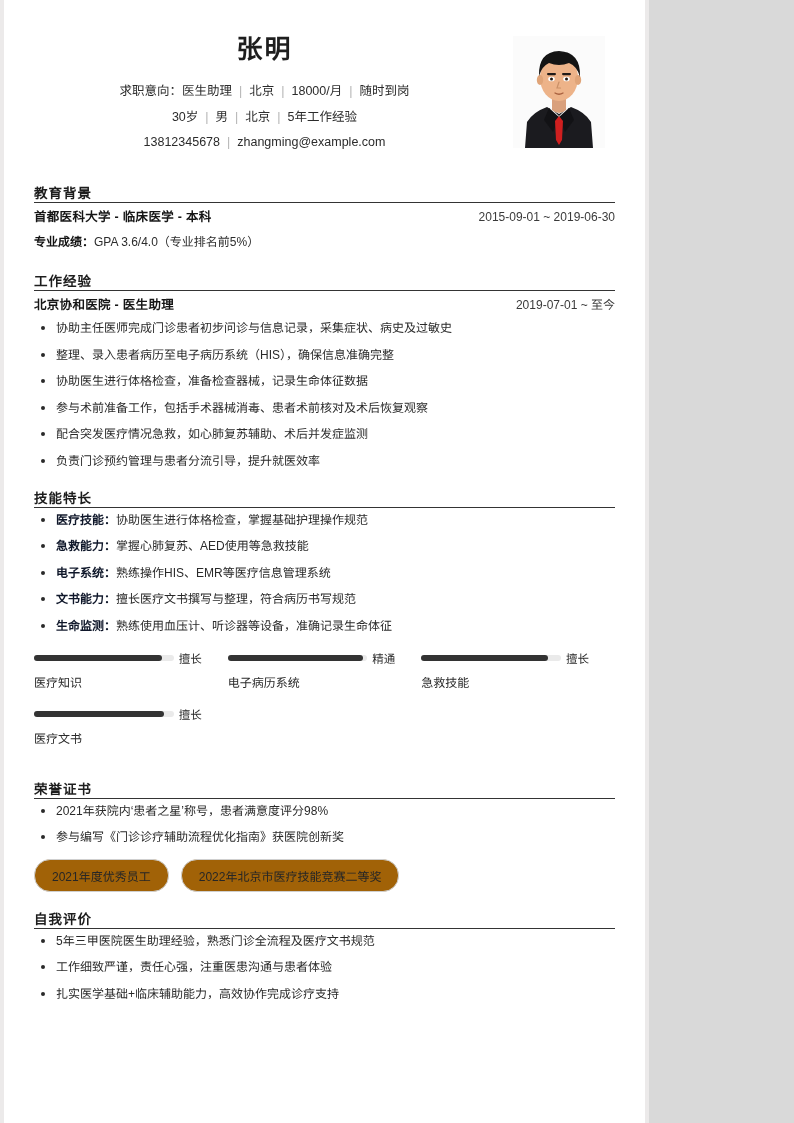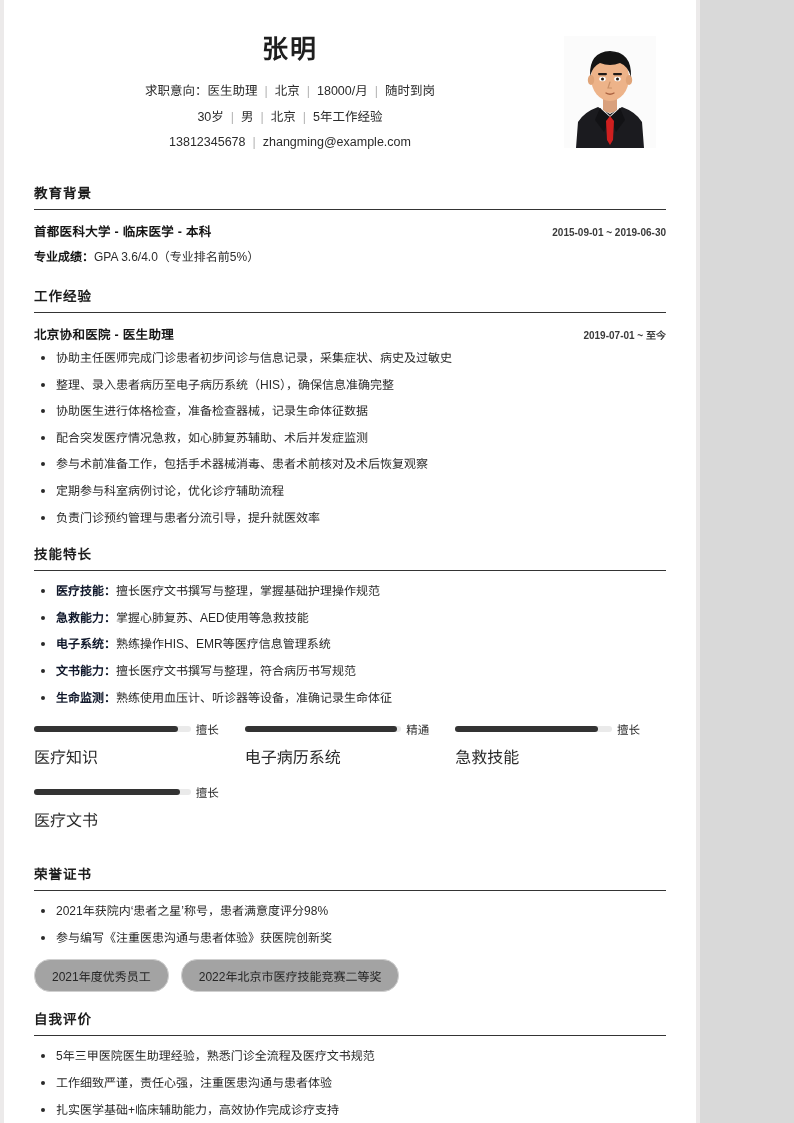--- a/index.html
+++ b/index.html
@@ -7,21 +7,21 @@
 
   html, body {
     width: 794px;
     height: 1123px;
     background: #d9d9d9;
     font-family: "Liberation Sans", "DejaVu Sans", sans-serif;
   }
 
   .page {
     position: relative;
-    width: 700px;
+    width: 649px;
     height: 1123px;
     background: #ffffff;
     border-left: 4px solid #eceaea;
     border-right: 4px solid #eceaea;
     padding: 0;
     overflow: hidden;
   }
 
   .inner {
     padding: 18px 30px 0 30px;
@@ -71,42 +71,40 @@
   }
   .avatar svg { display: block; width: 100%; height: 100%; }
 
   
   .section { margin-top: 16px; }
   .section-title {
     font-size: 13.5px;
     font-weight: bold;
     color: #1d1d1d;
     letter-spacing: 1px;
-    padding-bottom: 7px;
     border-bottom: 1.6px solid #343434;
-    margin-bottom: 11px;
+    margin-bottom: 3px;
   }
 
   .entry-head {
     display: flex;
     justify-content: space-between;
     align-items: baseline;
     margin-bottom: 6px;
   }
   .entry-title {
     font-size: 12.5px;
     font-weight: bold;
     color: #151515;
     letter-spacing: 0.3px;
   }
   .entry-date {
-    font-size: 10px;
+    font-size: 12px;
     color: #3a3a3a;
     white-space: nowrap;
-    font-weight: bold;
   }
 
   .kv {
     font-size: 12px;
     color: #2c2c2c;
     line-height: 1.92;
   }
   .kv b { font-weight: bold; color: #121212; }
 
   
@@ -165,39 +163,39 @@
     height: 100%;
     border-radius: 3px;
     background: #333333;
   }
   .bar-level {
     font-size: 11.5px;
     color: #2c2c2c;
     white-space: nowrap;
   }
   .bar-name {
-    font-size: 16px;
+    font-size: 12px;
     color: #2a2a2a;
     margin-top: 7px;
   }
 
   
   .tags {
     display: flex;
     flex-wrap: wrap;
     gap: 12px;
     margin-top: 12px;
   }
   .tag {
     font-size: 12px;
     color: #262626;
     border: 1px solid #cfcfcf;
     border-radius: 16px;
     padding: 7px 17px;
-    background: #a3a3a3;
+    background: #a16207;
     white-space: nowrap;
   }
 </style>
 </head>
 <body>
 
 <div class="page">
   <div class="inner">
 
     <div class="header">
@@ -260,31 +258,30 @@
     <div class="section">
       <div class="section-title">工作经验</div>
       <div class="entry-head">
         <span class="entry-title">北京协和医院 - 医生助理</span>
         <span class="entry-date">2019-07-01 ~ 至今</span>
       </div>
       <ul class="bullets" id="work-list">
           <li>协助主任医师完成门诊患者初步问诊与信息记录，采集症状、病史及过敏史</li>
           <li>整理、录入患者病历至电子病历系统（HIS），确保信息准确完整</li>
           <li>协助医生进行体格检查，准备检查器械，记录生命体征数据</li>
+          <li>参与术前准备工作，包括手术器械消毒、患者术前核对及术后恢复观察</li>
           <li>配合突发医疗情况急救，如心肺复苏辅助、术后并发症监测</li>
-          <li>参与术前准备工作，包括手术器械消毒、患者术前核对及术后恢复观察</li>
-          <li>定期参与科室病例讨论，优化诊疗辅助流程</li>
           <li>负责门诊预约管理与患者分流引导，提升就医效率</li>
         </ul>
     </div>
 
     <div class="section">
       <div class="section-title">技能特长</div>
       <ul class="bullets" id="skill-list">
-          <li><b>医疗技能：</b><span>擅长医疗文书撰写与整理，掌握基础护理操作规范</span></li>
+          <li><b>医疗技能：</b><span>协助医生进行体格检查，掌握基础护理操作规范</span></li>
           <li><b>急救能力：</b><span>掌握心肺复苏、AED使用等急救技能</span></li>
           <li><b>电子系统：</b><span>熟练操作HIS、EMR等医疗信息管理系统</span></li>
           <li><b>文书能力：</b><span>擅长医疗文书撰写与整理，符合病历书写规范</span></li>
           <li><b>生命监测：</b><span>熟练使用血压计、听诊器等设备，准确记录生命体征</span></li>
         </ul>
       <div class="bars" id="bar-list">
           <div class="bar-cell">
             <div class="bar-row">
               <div class="bar-track">
                 <div class="bar-fill" style="width: 92%;"></div>
@@ -320,21 +317,21 @@
             </div>
             <div class="bar-name">医疗文书</div>
           </div>
         </div>
     </div>
 
     <div class="section">
       <div class="section-title">荣誉证书</div>
       <ul class="bullets" id="honor-list">
           <li>2021年获院内‘患者之星’称号，患者满意度评分98%</li>
-          <li>参与编写《注重医患沟通与患者体验》获医院创新奖</li>
+          <li>参与编写《门诊诊疗辅助流程优化指南》获医院创新奖</li>
         </ul>
       <div class="tags" id="tag-list">
           <div class="tag">2021年度优秀员工</div>
           <div class="tag">2022年北京市医疗技能竞赛二等奖</div>
         </div>
     </div>
 
     <div class="section">
       <div class="section-title">自我评价</div>
       <ul class="bullets" id="self-list">

